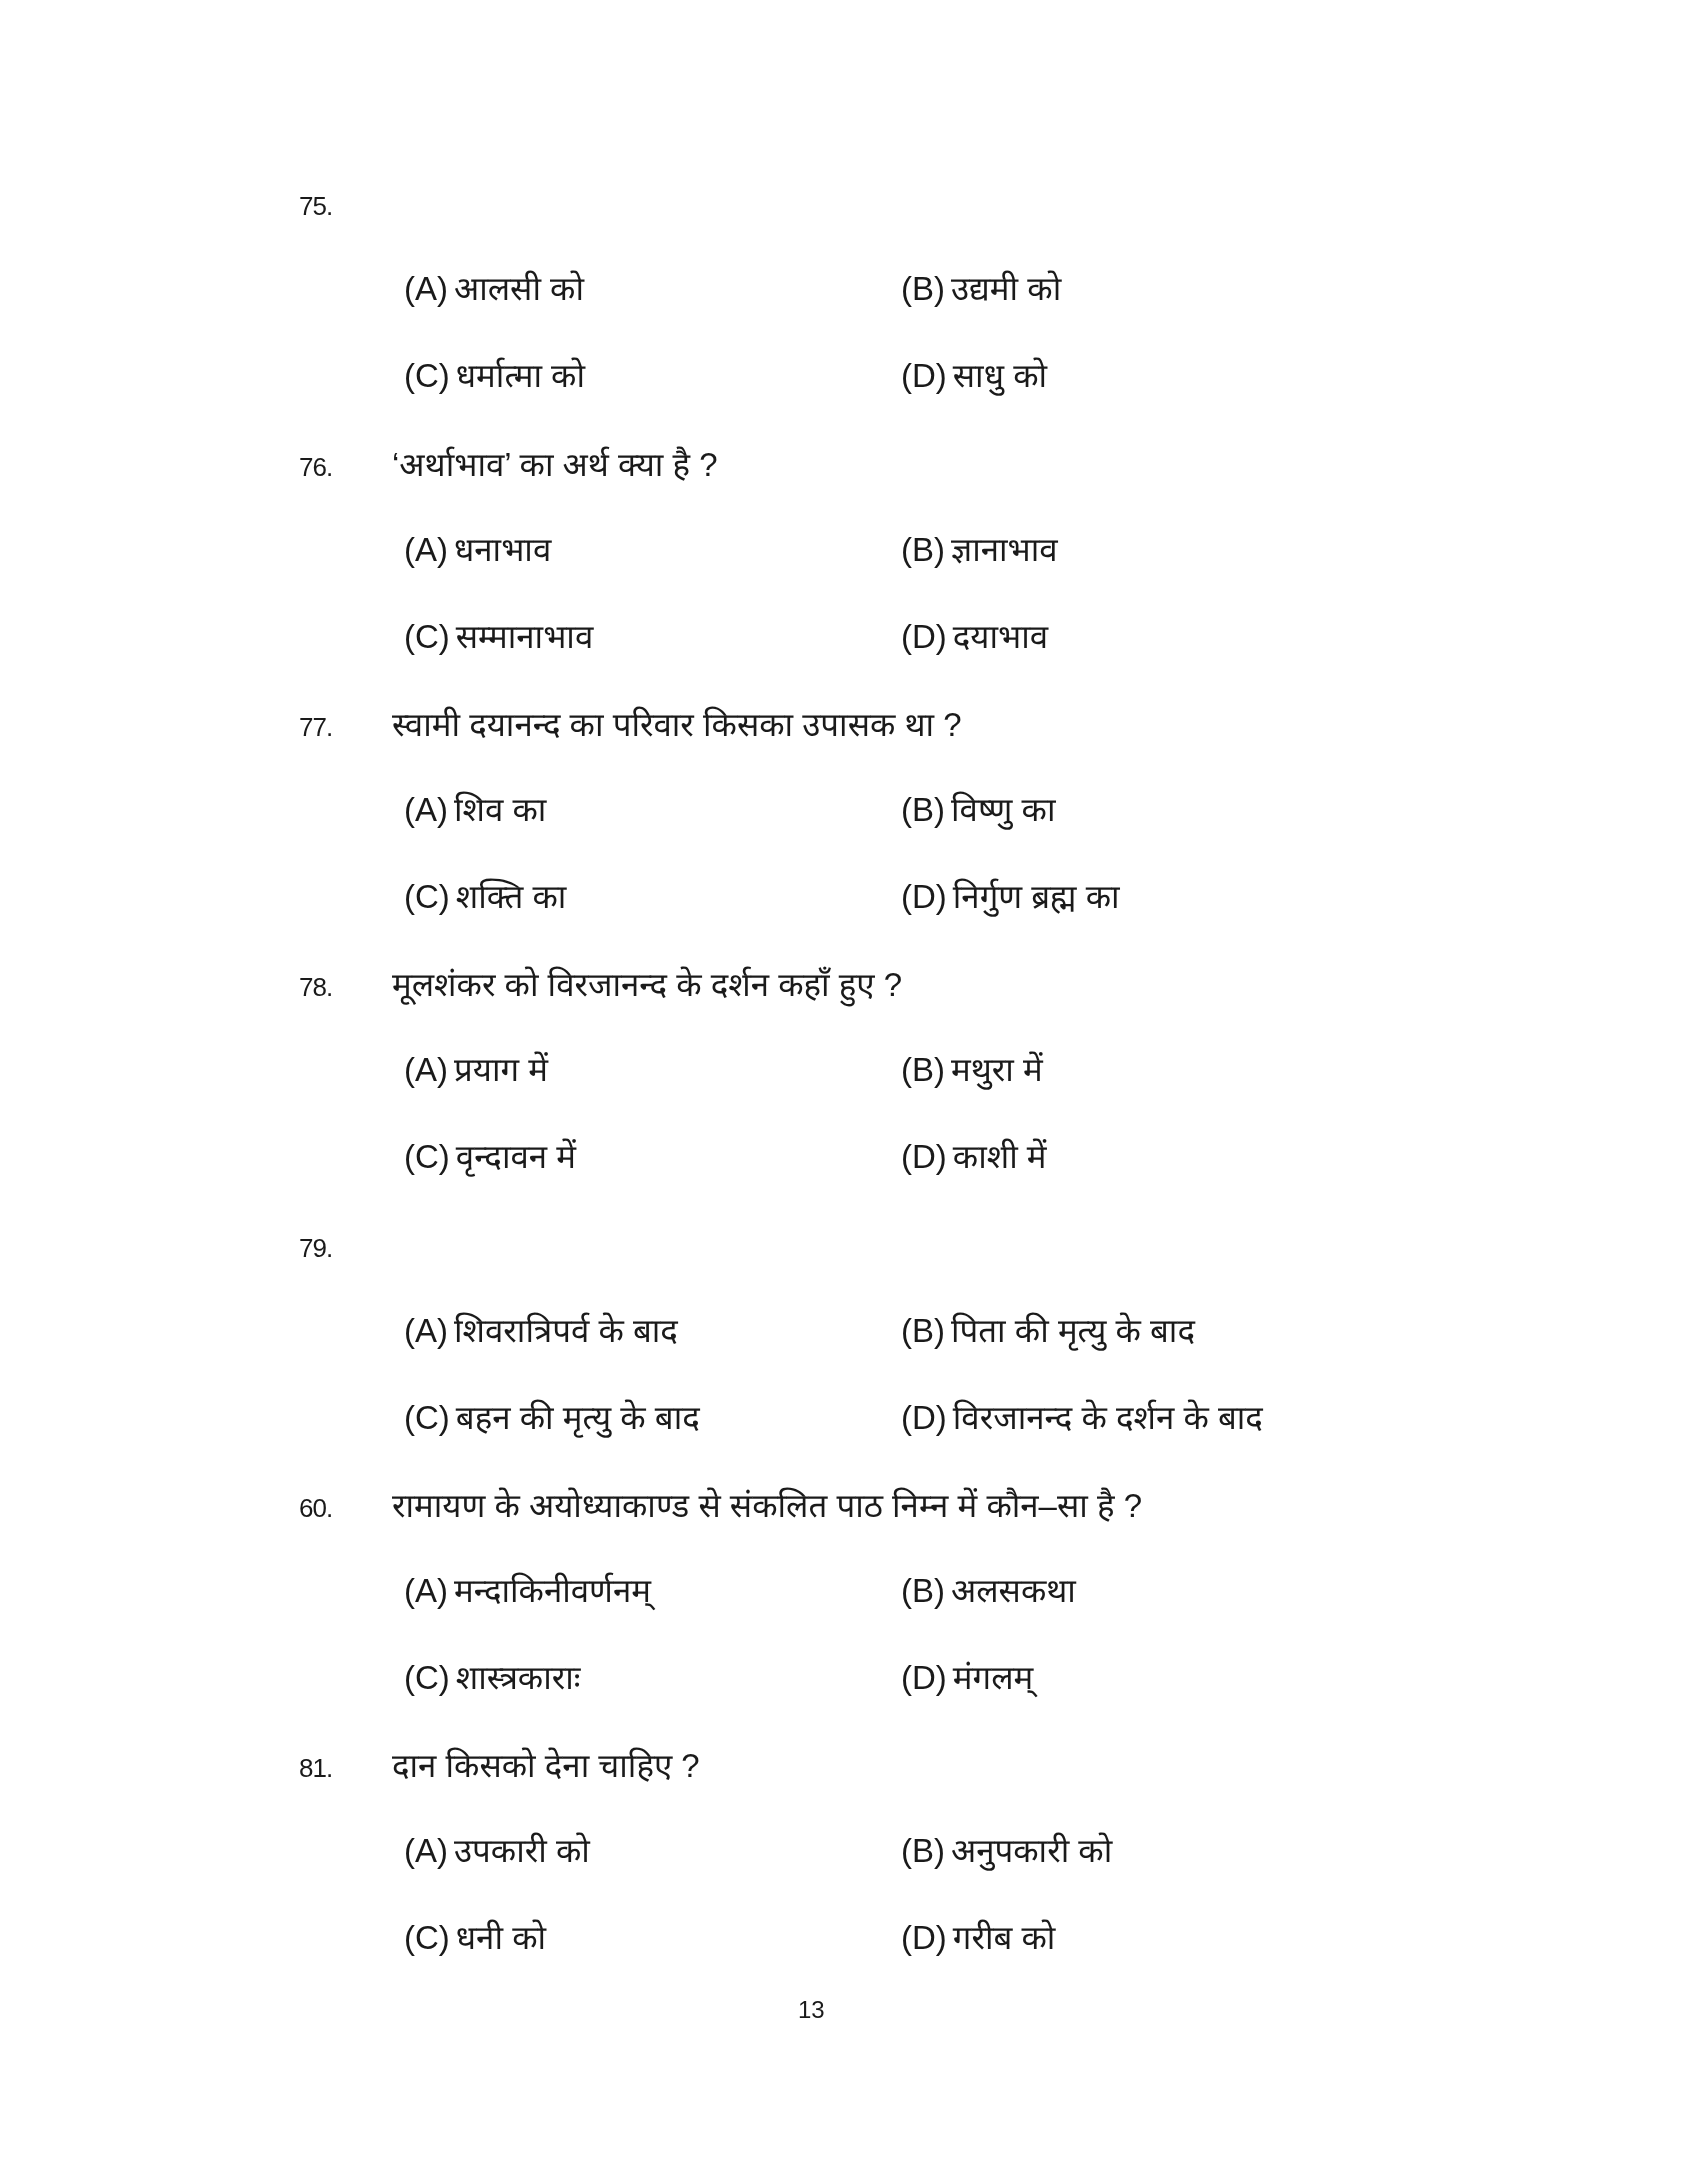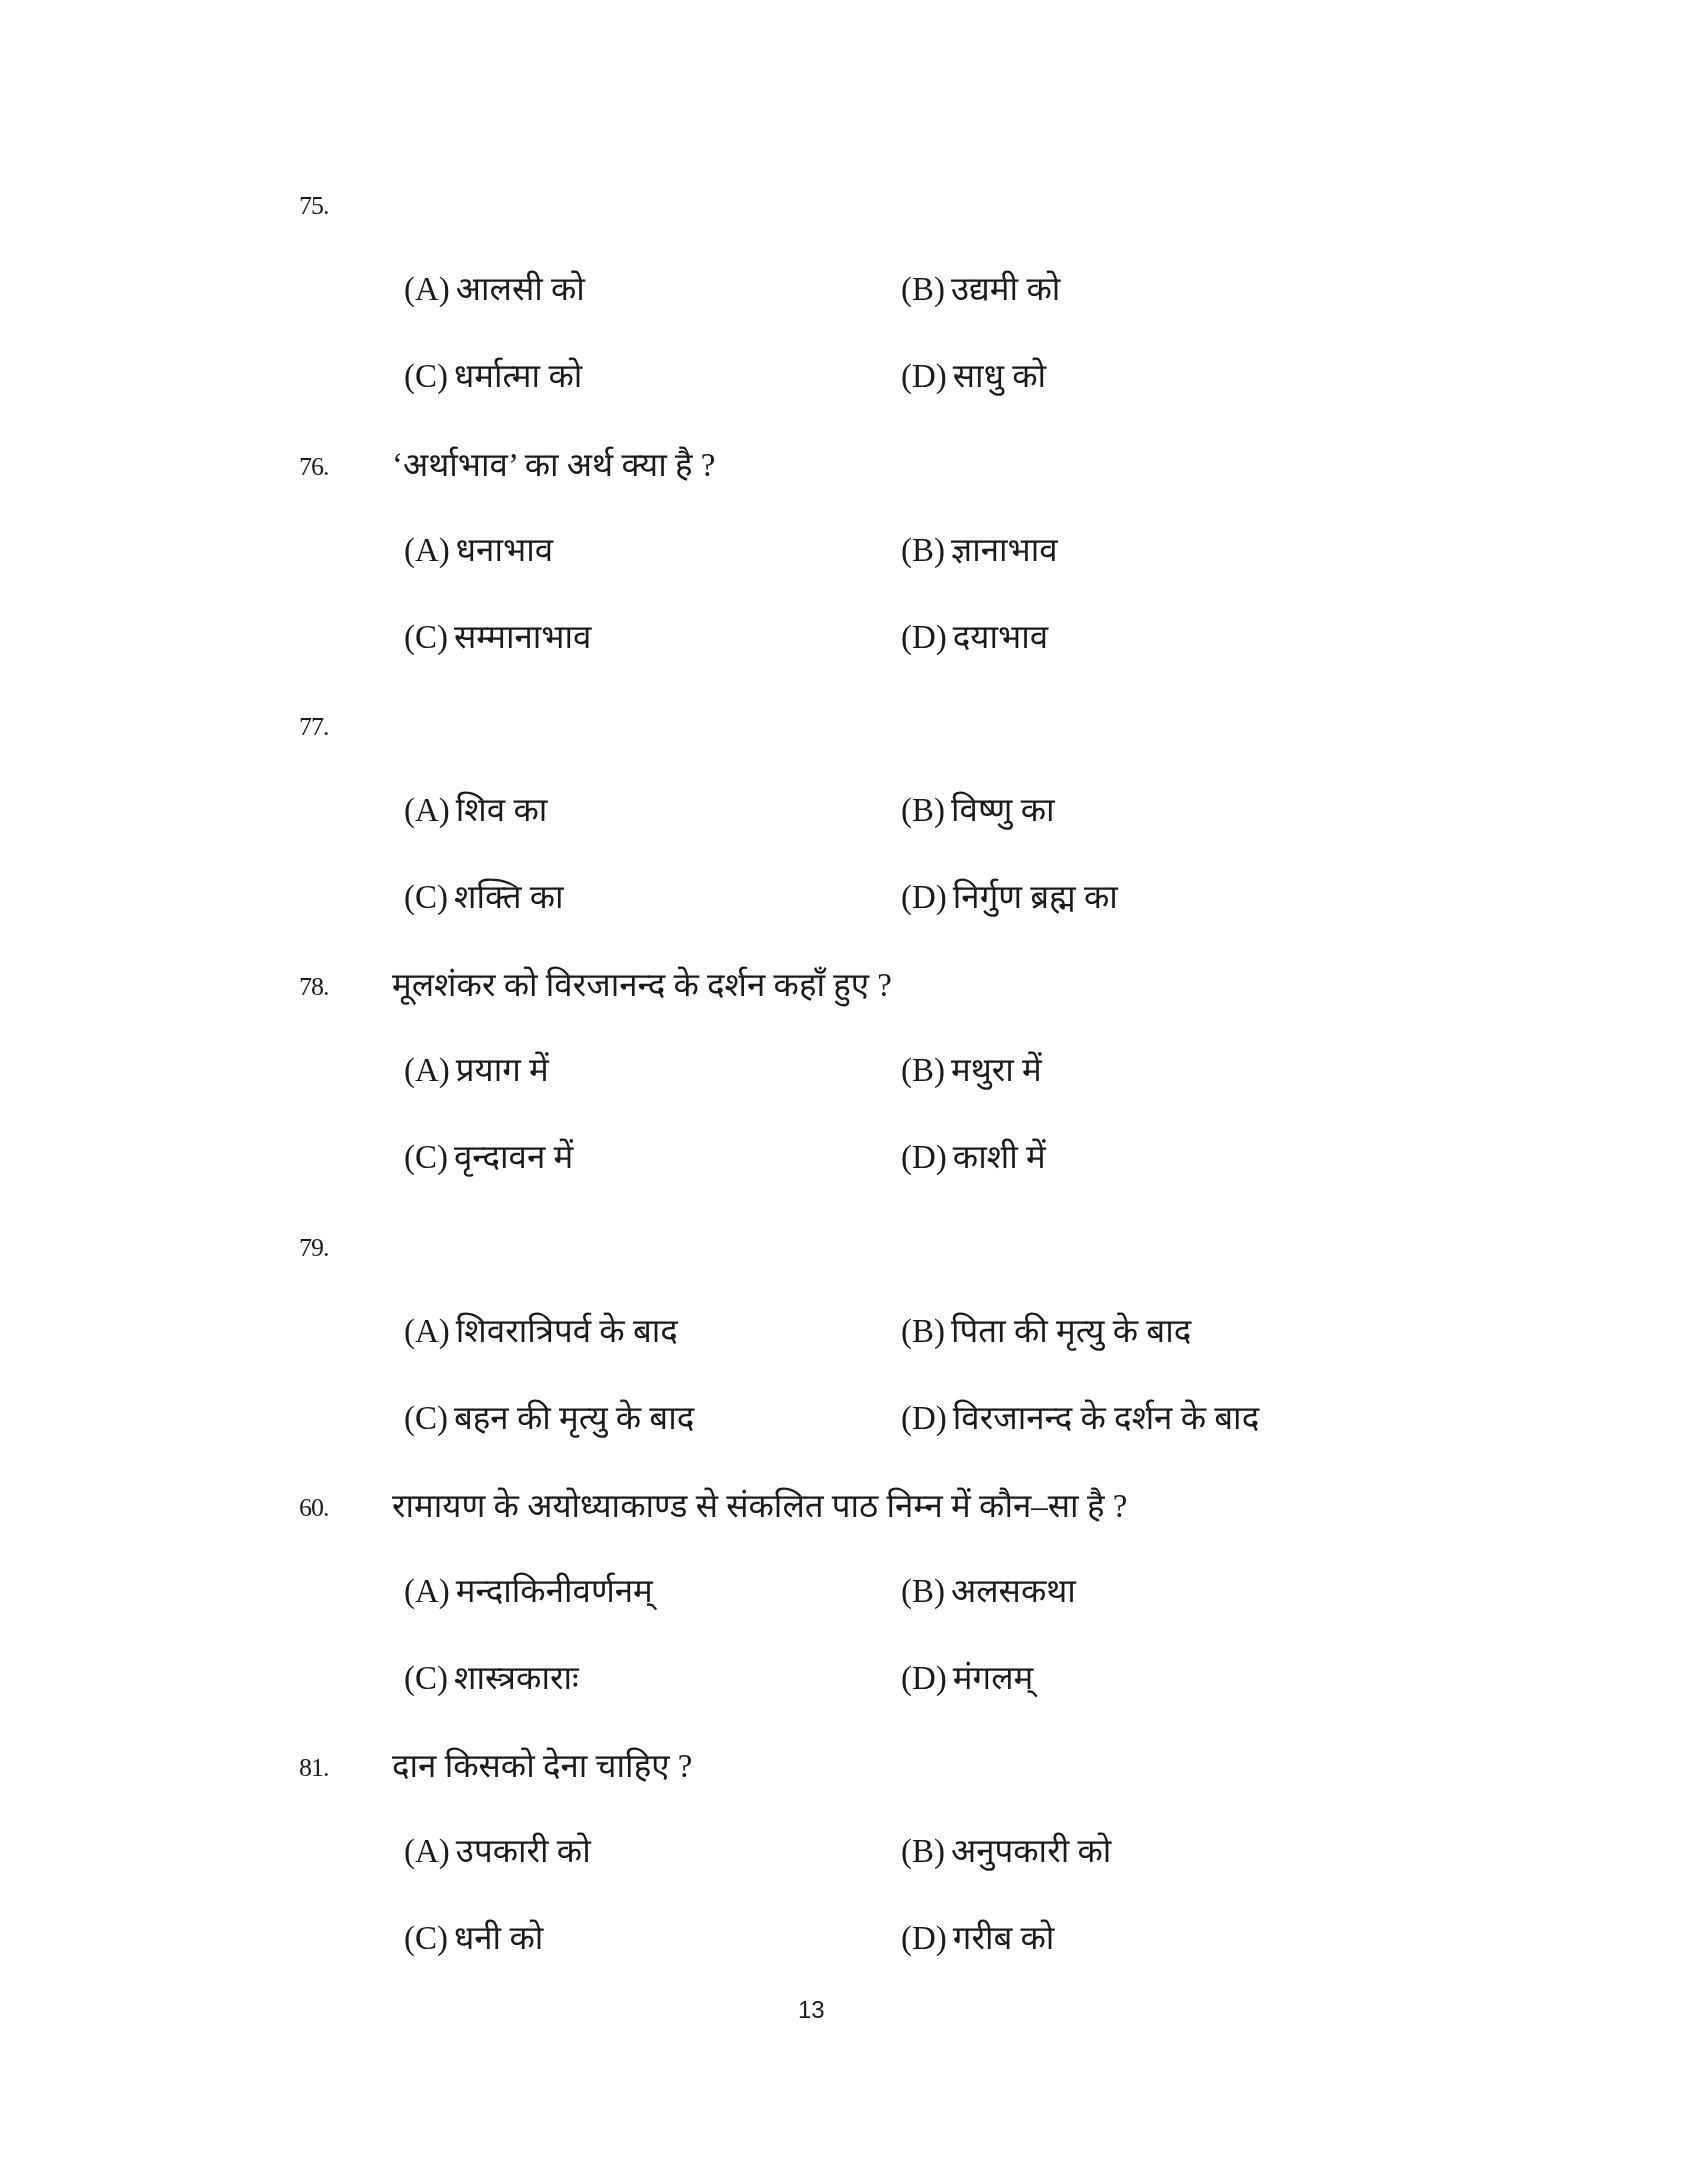--- a/index.html
+++ b/index.html
@@ -1,17 +1,17 @@
 <!DOCTYPE html>
 <html><head>
   <meta charset="utf-8">
   <style>
     html, body { margin: 0; padding: 0; background: #ffffff; }
     body { width: 1683px; height: 2178px; position: relative; overflow: hidden; color: #1a1a1a; font-family: "Liberation Sans", "DejaVu Sans", sans-serif; }
-    .q { position: absolute; left: 0; width: 1449px; height: 257px; font-family: Liberation Serif, serif; }
+    .q { position: absolute; left: 0; width: 1449px; height: 257px; }
     .qnum { position: absolute; left: 299px; top: 0; font-size: 26px; line-height: 40px; letter-spacing: -1px; }
     .qtext { position: absolute; left: 392px; top: -4px; font-size: 33px; line-height: 44px; white-space: nowrap; }
     .opt { position: absolute; font-size: 33px; line-height: 44px; white-space: nowrap; }
     .opt .lbl { font-size: 33px; margin-right: 6px; }
     .opt.a, .opt.c { left: 392px; margin-left: 12px; }
     .opt.b, .opt.d { left: 901px; }
     .opt.a, .opt.b { top: 81px; }
     .opt.c, .opt.d { top: 168px; }
     .pagenum { position: absolute; left: 798px; top: 1996px; font-family: Liberation Sans, sans-serif; font-size: 24px; }
   </style>
@@ -30,20 +30,21 @@
   <span class="qnum">76.</span>
   <span class="qtext">‘अर्थाभाव’ का अर्थ क्या है ?</span>
   <div class="opt a"><span class="lbl">(A)</span><span>धनाभाव</span></div>
   <div class="opt b"><span class="lbl">(B)</span><span>ज्ञानाभाव</span></div>
   <div class="opt c"><span class="lbl">(C)</span><span>सम्मानाभाव</span></div>
   <div class="opt d"><span class="lbl">(D)</span><span>दयाभाव</span></div>
 </div>
 
 <div class="q" style="top:707px;">
   <span class="qnum">77.</span>
+  <span class="qtext">स्वामी दयानन्द का परिवार किसका उपासक था ?</span>
   <div class="opt a"><span class="lbl">(A)</span><span>शिव का</span></div>
   <div class="opt b"><span class="lbl">(B)</span><span>विष्णु का</span></div>
   <div class="opt c"><span class="lbl">(C)</span><span>शक्ति का</span></div>
   <div class="opt d"><span class="lbl">(D)</span><span>निर्गुण ब्रह्म का</span></div>
 </div>
 
 <div class="q" style="top:967px;text-align:center;">
   <span class="qnum">78.</span>
   <span class="qtext">मूलशंकर को विरजानन्द के दर्शन कहाँ हुए ?</span>
   <div class="opt a"><span class="lbl">(A)</span><span>प्रयाग में</span></div>

